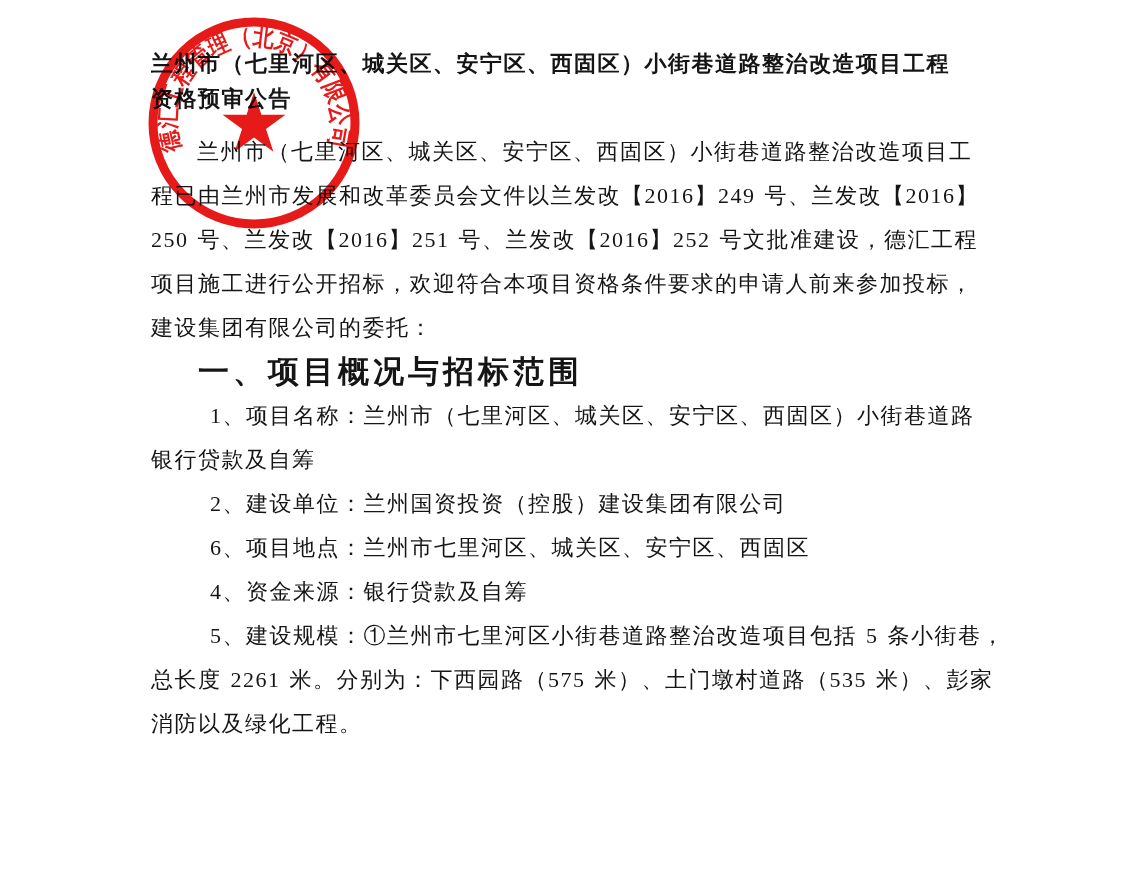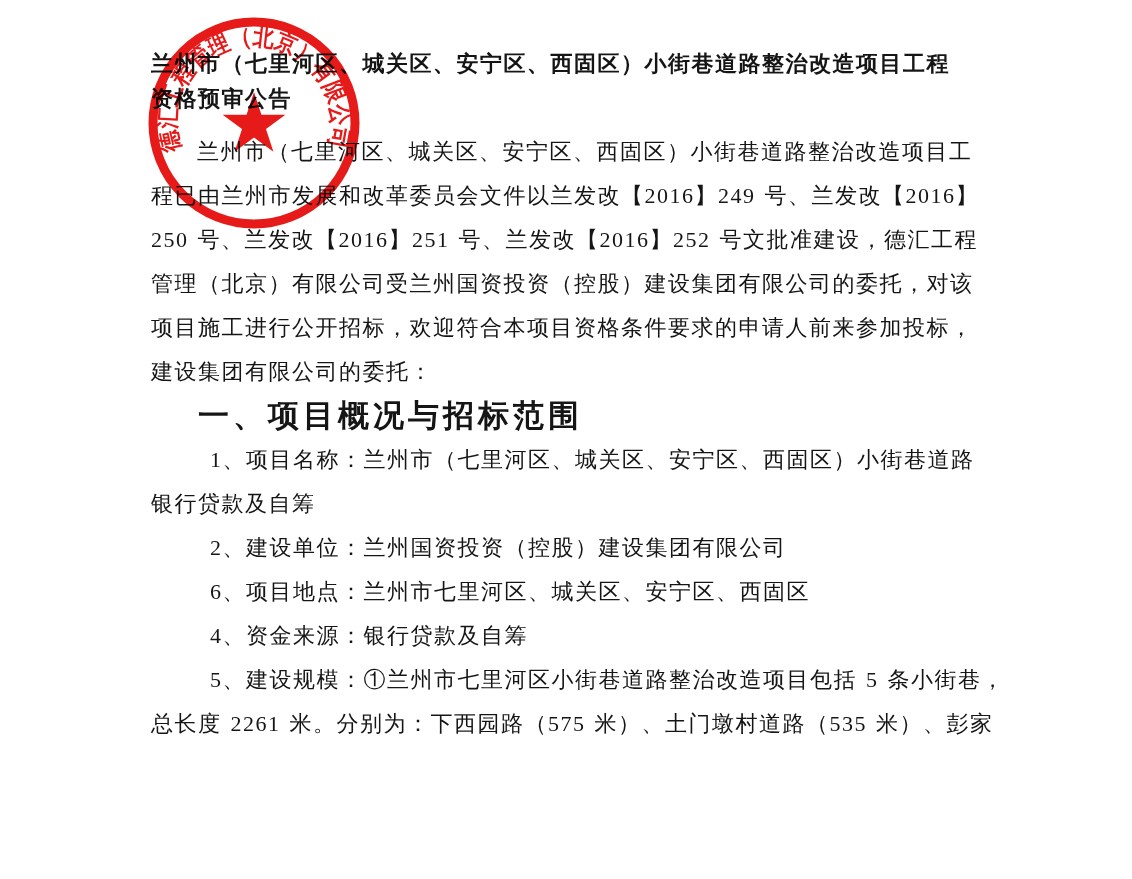--- a/index.html
+++ b/index.html
@@ -65,35 +65,35 @@
 
     <div>
       <div class="title-line">兰州市（七里河区、城关区、安宁区、西固区）小街巷道路整治改造项目工程</div>
       <div class="title-line">资格预审公告</div>
     </div>
 
     <div class="body-text">
       <div class="line indent">兰州市（七里河区、城关区、安宁区、西固区）小街巷道路整治改造项目工</div>
       <div class="line">程已由兰州市发展和改革委员会文件以兰发改【2016】249 号、兰发改【2016】</div>
       <div class="line">250 号、兰发改【2016】251 号、兰发改【2016】252 号文批准建设，德汇工程</div>
-      <div class="line">管理（北京）有限公司受兰州国资投资（控股）建设集团有限公司的委托，对该</div>
       <div class="line">项目施工进行公开招标，欢迎符合本项目资格条件要求的申请人前来参加投标，</div>
       <div class="line">建设集团有限公司的委托：</div>
 
       <div class="line heading">一、项目概况与招标范围</div>
 
       <div class="line item">1、项目名称：兰州市（七里河区、城关区、安宁区、西固区）小街巷道路</div>
       <div class="line">银行贷款及自筹</div>
 
       <div class="line item">2、建设单位：兰州国资投资（控股）建设集团有限公司</div>
       <div class="line item">6、项目地点：兰州市七里河区、城关区、安宁区、西固区</div>
       <div class="line item">4、资金来源：银行贷款及自筹</div>
 
       <div class="line item">5、建设规模：①兰州市七里河区小街巷道路整治改造项目包括 5 条小街巷，</div>
       <div class="line">总长度 2261 米。分别为：下西园路（575 米）、土门墩村道路（535 米）、彭家</div>
+      <div class="line">消防以及绿化工程。</div>
     </div>
 
   </div>
 
   <svg class="stamp" viewBox="0 0 230 230" aria-hidden="true">
     <circle cx="115" cy="115" r="101" fill="none" stroke-width="9" stroke="#e60d0d"></circle>
     <polygon transform="translate(115,117)" points="0,-33 7.41,-10.19 31.39,-10.2 11.98,3.89 19.4,26.7 0,12.6 -19.4,26.7 -11.98,3.89 -31.39,-10.2 -7.41,-10.19" fill="#e60d0d"></polygon>
     <path id="sealArc" d="M 41.7 141.7 A 78 78 0 1 1 188.3 141.7" fill="none"></path>
     <text font-size="24" fill="#e60d0d">
       <textPath href="#sealArc" startOffset="0" textLength="296" lengthAdjust="spacingAndGlyphs">德汇工程管理（北京）有限公司</textPath>

